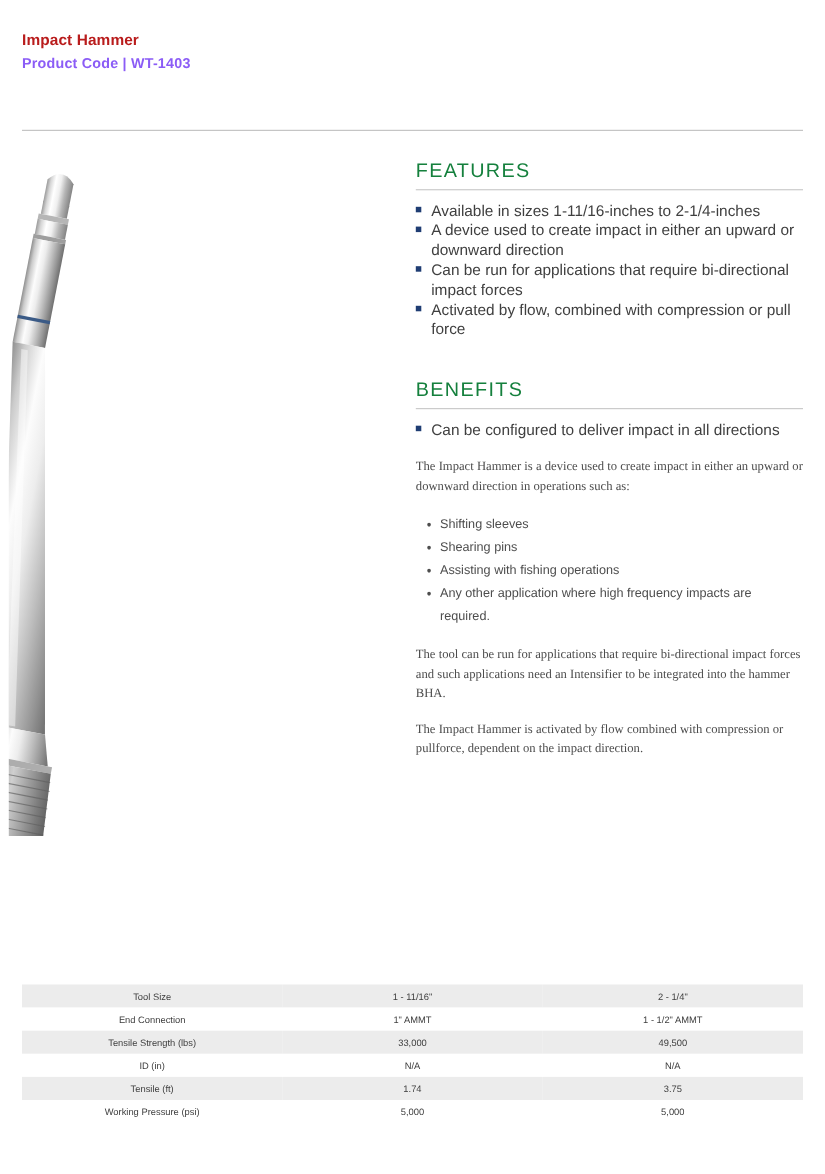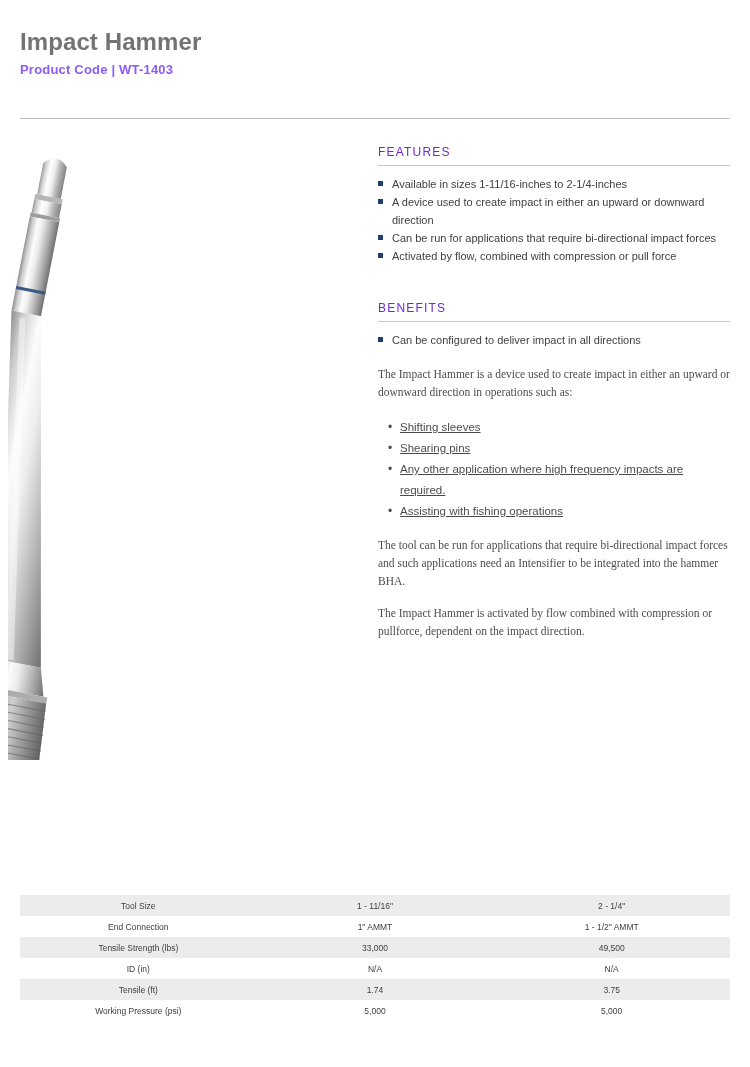--- a/index.html
+++ b/index.html
@@ -17,23 +17,23 @@
   }
 
   
   .header {
     position: absolute;
     left: 20px;
     top: 28px;
     width: 710px;
   }
   .title {
-    font-size: 24px;
+    font-size: 14px;
     font-weight: bold;
-    color: #737373;
+    color: #b91c1c;
     letter-spacing: 0.1px;
     margin: 0 0 6px 0;
   }
   .subtitle {
     font-size: 13px;
     font-weight: bold;
     color: #8b5cf6;
     margin: 0;
     letter-spacing: 0.2px;
   }
@@ -56,40 +56,40 @@
   }
 
   
   .right-col {
     position: absolute;
     left: 378px;
     top: 145px;
     width: 352px;
   }
   .sec-head {
-    font-size: 12px;
-    color: #6d28d9;
+    font-size: 18px;
+    color: #15803d;
     letter-spacing: 1.2px;
     margin: 0 0 6px 0;
     font-weight: normal;
   }
   .sec-rule {
     height: 1px;
     background: #c6c6c6;
     margin-bottom: 9px;
   }
   ul.sq-list {
     list-style: none;
     margin: 0 0 14px 0;
     padding: 0;
   }
   ul.sq-list li {
     position: relative;
     padding-left: 14px;
-    font-size: 11px;
+    font-size: 14px;
     line-height: 18px;
     color: #3f3f3f;
   }
   ul.sq-list li:before {
     content: "";
     position: absolute;
     left: 0;
     top: 6px;
     width: 5px;
     height: 5px;
@@ -99,21 +99,20 @@
     font-size: 11.5px;
     line-height: 18px;
     color: #4d4d4d;
     margin: 0 0 14px 0;
     font-family: Liberation Serif, serif;
   }
   ul.dot-list {
     list-style: none;
     margin: 16px 0 14px 0;
     padding: 0 0 0 10px;
-    text-decoration: underline;
   }
   ul.dot-list li {
     position: relative;
     padding-left: 12px;
     font-size: 11.5px;
     line-height: 21px;
     color: #4d4d4d;
   }
   ul.dot-list li:before {
     content: "\2022";
@@ -259,22 +258,22 @@
     <ul class="sq-list">
       <li>Can be configured to deliver impact in all directions</li>
     </ul>
   </div>
 
   <div style="margin-top:16px;">
     <p class="para">The Impact Hammer is a device used to create impact in either an upward or downward direction in operations such as:</p>
     <ul class="dot-list">
       <li>Shifting sleeves</li>
       <li>Shearing pins</li>
+      <li>Assisting with fishing operations</li>
       <li>Any other application where high frequency impacts are required.</li>
-      <li>Assisting with fishing operations</li>
     </ul>
     <p class="para">The tool can be run for applications that require bi-directional impact forces and such applications need an Intensifier to be integrated into the hammer BHA.</p>
     <p class="para">The Impact Hammer is activated by flow combined with compression or pullforce, dependent on the impact direction.</p>
   </div>
 
 </div>
 
 <table class="spec-table">
   <tbody>
     <tr>

